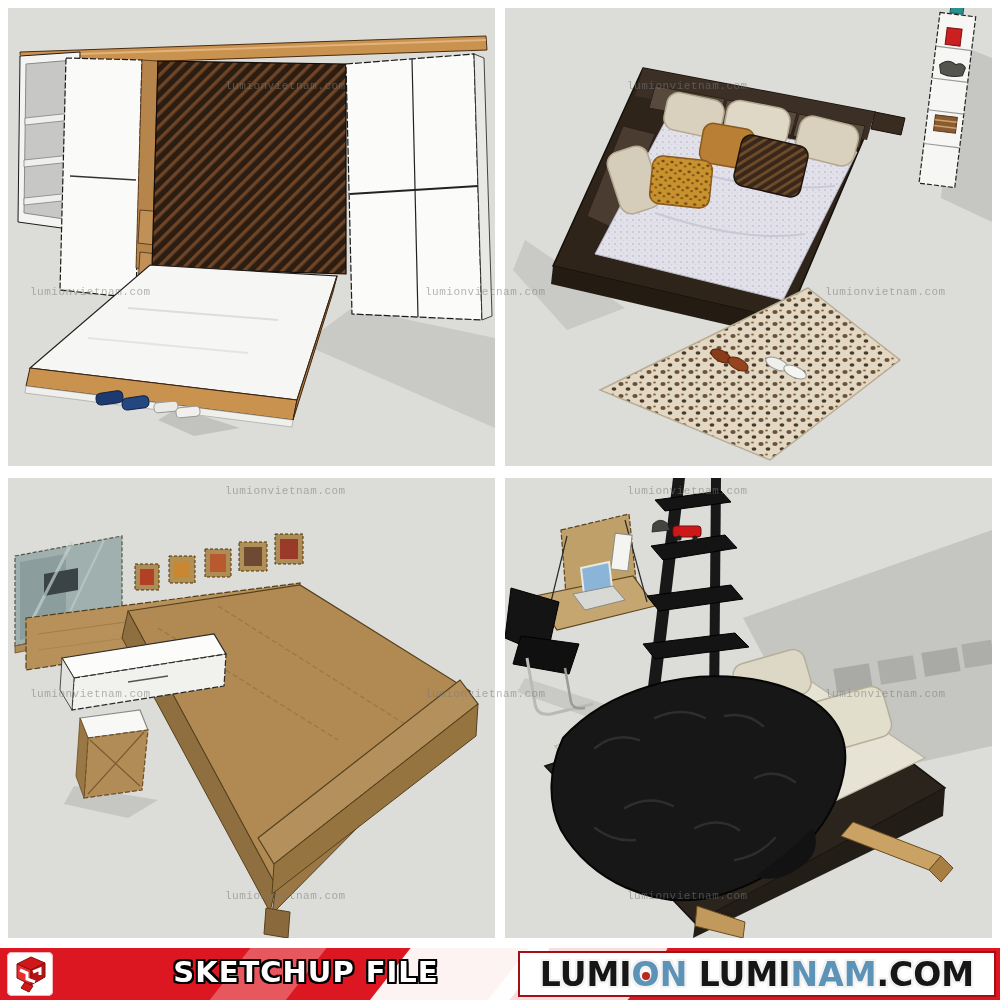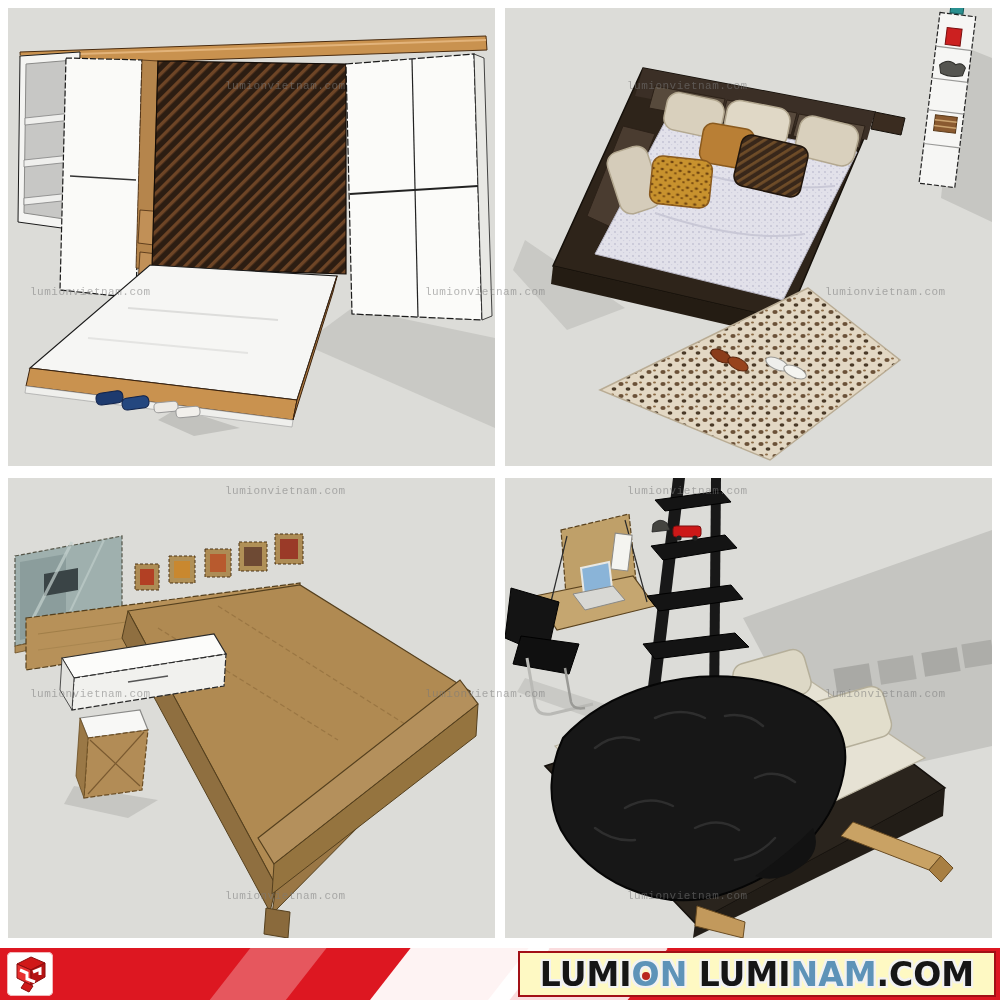--- a/index.html
+++ b/index.html
@@ -17,21 +17,21 @@
   .fstripe{position:absolute;background:#ffffff;width:110px;height:160px;top:-50px;transform:rotate(38deg);}
   .fstripe.s1{left:402px;opacity:.95;}
   .fstripe.s2{left:235px;opacity:.28;width:60px;}
   .fstripe.s3{left:520px;opacity:.85;}
   #logo-box{position:absolute;left:7px;top:4px;width:46px;height:44px;background:#ffffff;
             border-radius:5px;box-shadow:0 0 0 1px #f3b7ba inset;}
   #sketchup-label{position:absolute;left:138px;top:7px;width:336px;text-align:center;
     font-size:29px;font-weight:900;color:#ffffff;letter-spacing:1px;white-space:nowrap;
     text-shadow:-2px -2px 0 #000,2px -2px 0 #000,-2px 2px 0 #000,2px 2px 0 #000,
                 0 -2px 0 #000,0 2px 0 #000,-2px 0 0 #000,2px 0 0 #000;}
-  #graybox{position:absolute;left:518px;top:3px;right:4px;bottom:3px;background:#fef9c3;
+  #graybox{position:absolute;left:518px;top:3px;right:4px;bottom:3px;background:#ffffff;
            border:2px solid #a21016;display:flex;align-items:center;justify-content:center;}
   .site-seg{font-size:33px;font-weight:900;letter-spacing:0;line-height:1;white-space:pre;
     text-shadow:-2px -2px 0 #f2f2f2,2px -2px 0 #f2f2f2,-2px 2px 0 #f2f2f2,2px 2px 0 #f2f2f2,
                 0 -2px 0 #f2f2f2,0 2px 0 #f2f2f2,-2px 0 0 #f2f2f2,2px 0 0 #f2f2f2;}
   .seg-dark{color:#161616;}
   .seg-blue{color:#5e93b8;}
   .o-red{position:relative;}
   .o-red::after{content:'';position:absolute;left:50%;top:56%;width:8px;height:8px;
     margin:-4px 0 0 -4px;background:#b9281e;border-radius:50%;}
 </style>
@@ -317,20 +317,21 @@
     <div id="logo-box">
       <svg viewBox="0 0 46 44">
         <polygon points="10,12 24,5 38,11 24,18" fill="#d01818" stroke="#8a0c0c" stroke-width="1"></polygon>
         <polygon points="10,12 10,26 24,33 24,18" fill="#e83030" stroke="#8a0c0c" stroke-width="1"></polygon>
         <polygon points="38,11 38,25 24,33 24,18" fill="#b51414" stroke="#8a0c0c" stroke-width="1"></polygon>
         <polyline points="13,18 20,21 20,27 28,30" fill="none" stroke="#ffffff" stroke-width="3"></polyline>
         <polyline points="26,20 33,17 33,23" fill="none" stroke="#ffffff" stroke-width="3"></polyline>
         <polygon points="18,30 26,34 22,40 14,36" fill="#d01818" stroke="#8a0c0c" stroke-width="1"></polygon>
       </svg>
     </div>
+    <div id="sketchup-label">SKETCHUP FILE</div>
     <div id="graybox">
       <span class="site-seg seg-dark">LUMI</span>
       <span class="site-seg seg-blue o-red">O</span>
       <span class="site-seg seg-blue">N</span>
       <span class="site-seg seg-dark"> LUMI</span>
       <span class="site-seg seg-blue">NAM</span>
       <span class="site-seg seg-dark">.COM</span>
     </div>
   </div>
 

